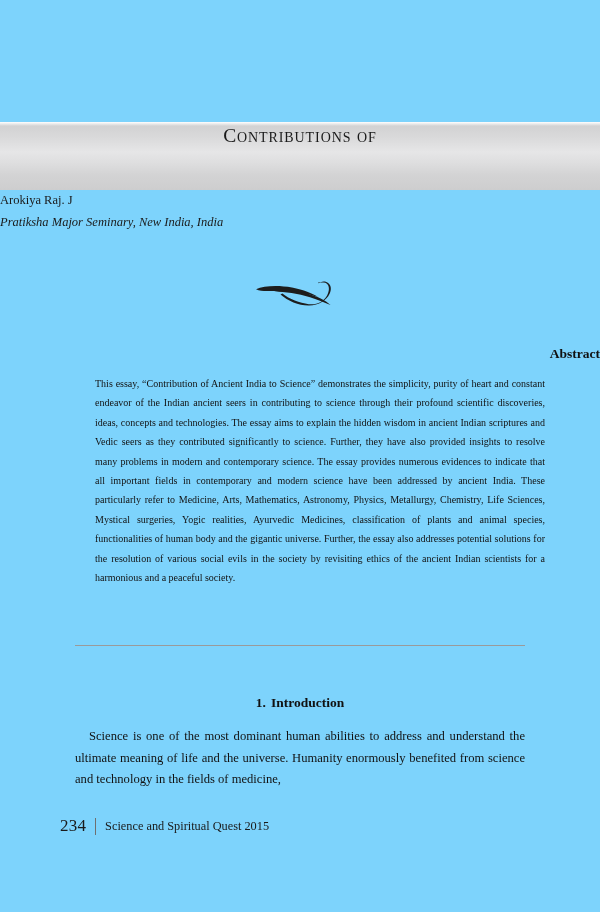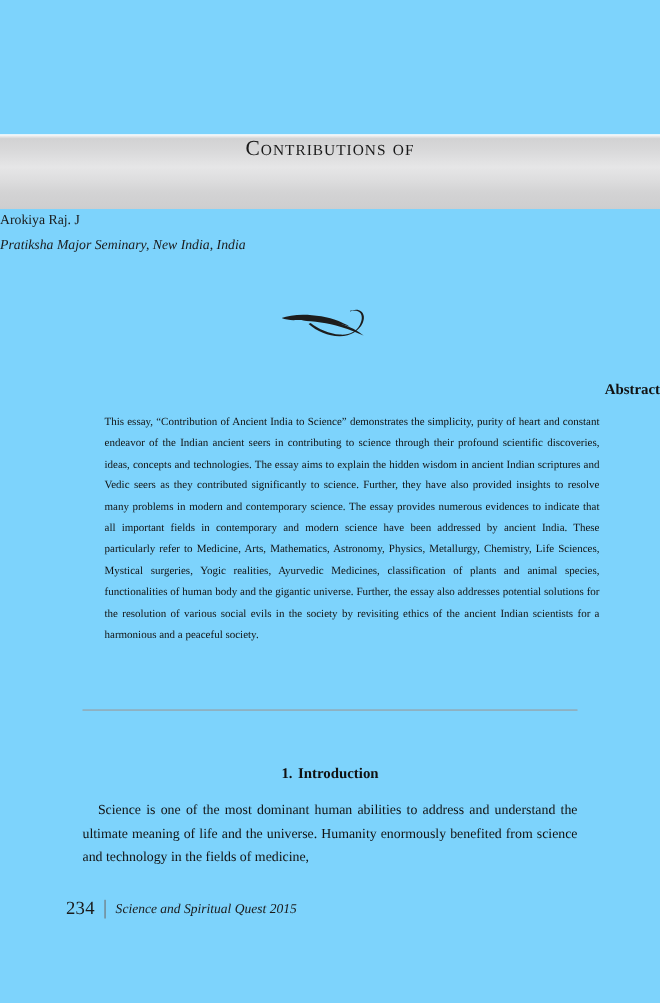--- a/index.html
+++ b/index.html
@@ -166,21 +166,20 @@
     letter-spacing: 0.2px;
   }
   .footer-divider {
     width: 1px;
     height: 17px;
     background: #6f6f6f;
     margin: 0 9px 0 9px;
   }
   .footer-journal {
     font-size: 12.3px;
-    font-style: italic;
     color: #1a1a1a;
   }
 </style>
 </head>
 <body>
 
 <div class="page">
 
   <div class="title-banner"></div>
 

